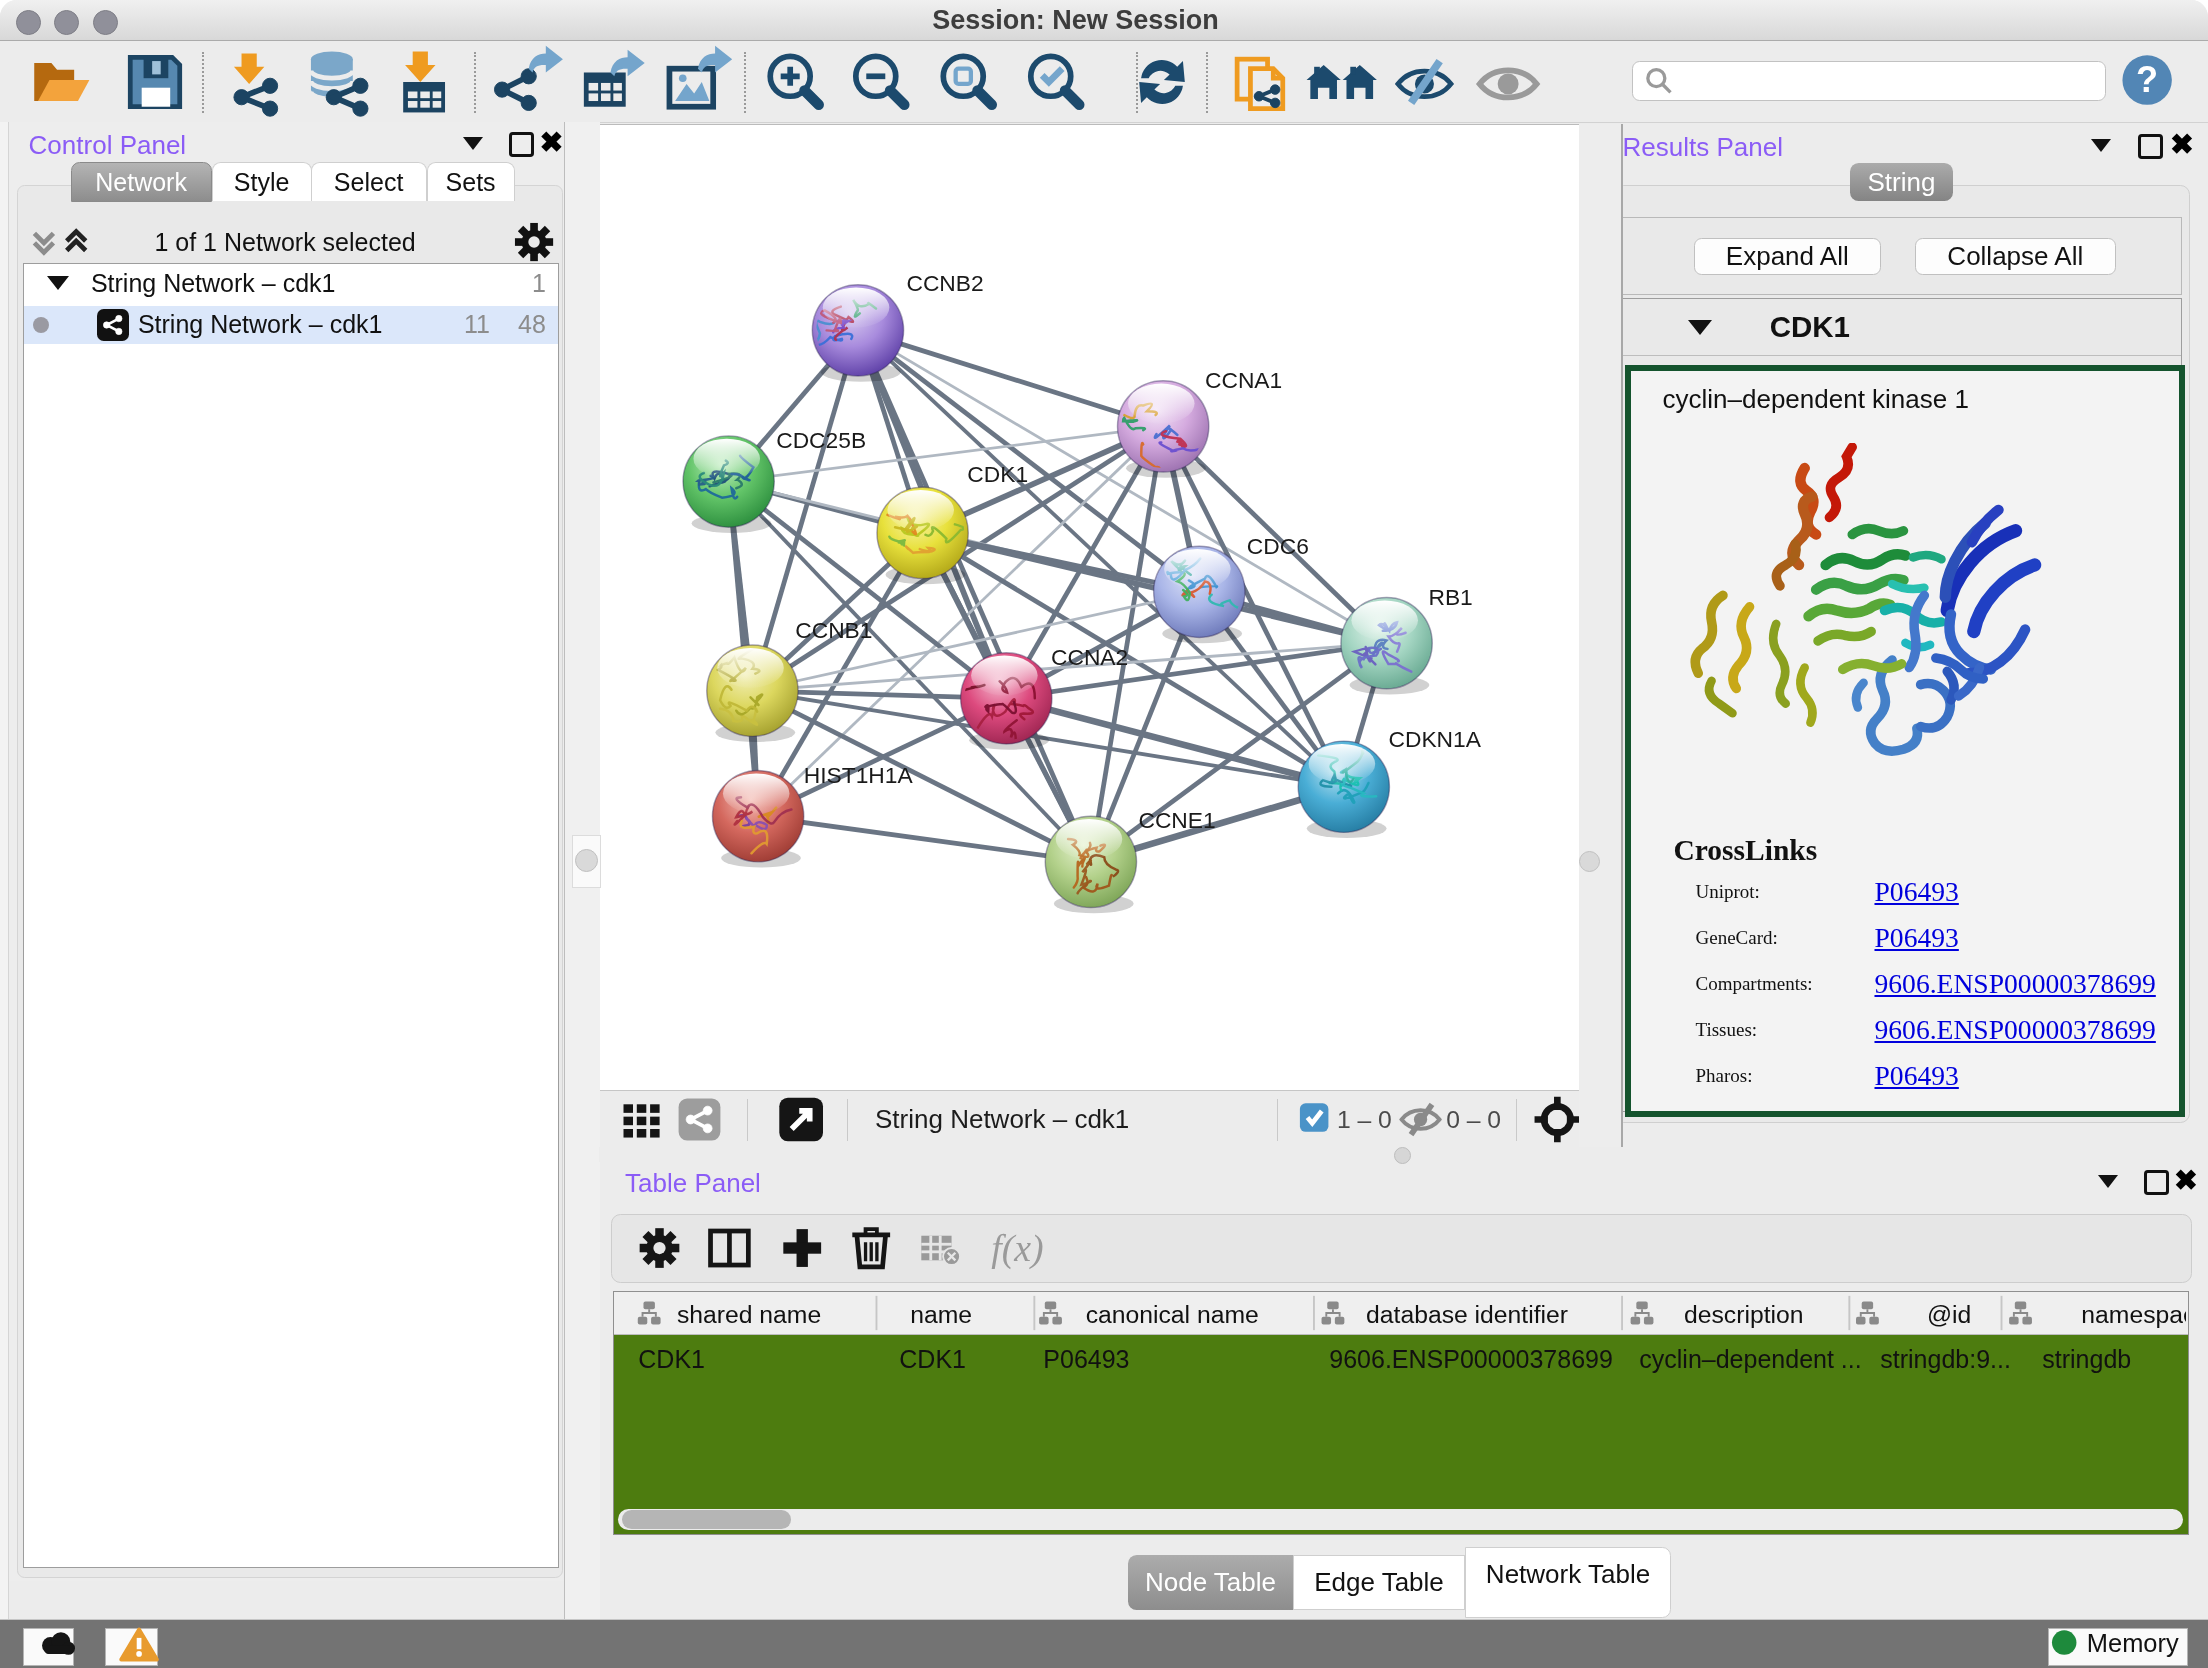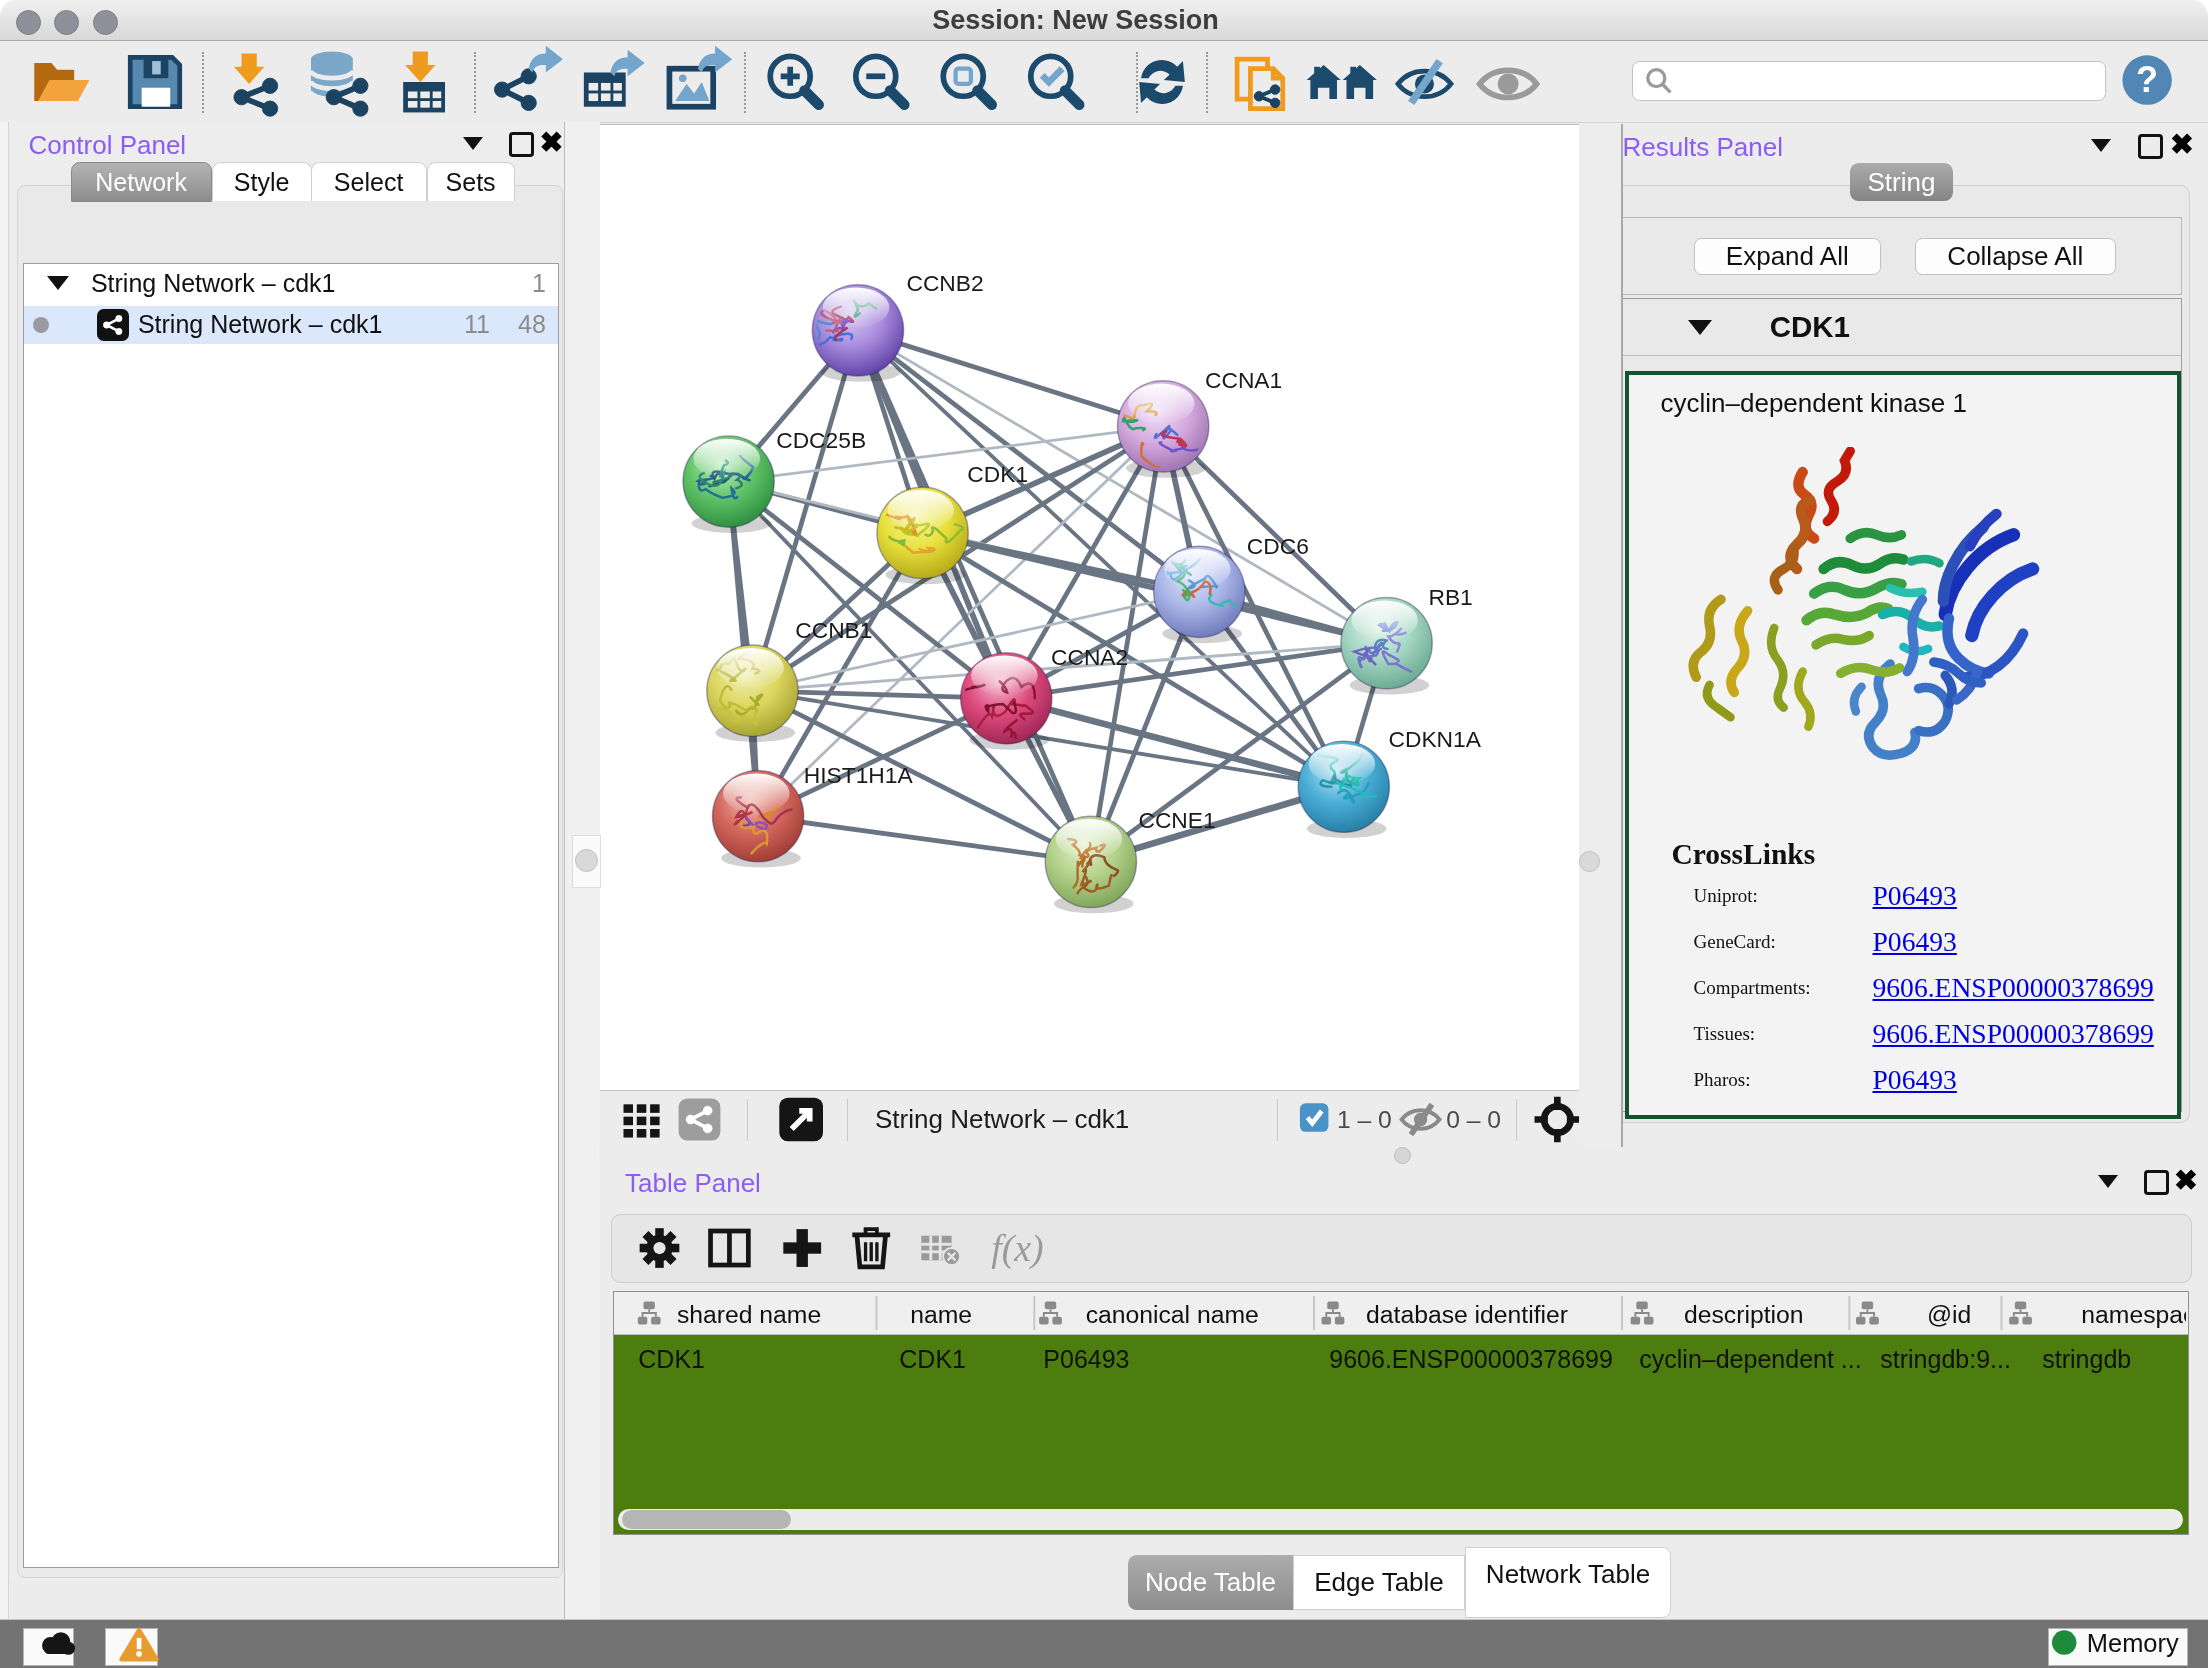--- a/index.html
+++ b/index.html
@@ -245,20 +245,39 @@
   <div class="abs" id="cpanel">
     <div class="ptitle abs" style="left:21px;top:7.6px;">Control Panel</div>
     <div class="hdr-tri" style="left:455px;top:15px;"></div>
     <div class="hdr-box" style="left:501px;top:9.5px;"></div>
     <div class="abs" style="left:532px;top:3.8px;font-size:28.5px;font-weight:bold;">✖</div>
     <div class="tab tabsel" style="left:63px;width:139px;top:40px;">Network</div>
     <div class="tab" style="left:204px;width:98px;top:40px;">Style</div>
     <div class="tab" style="left:303px;width:114px;top:40px;">Select</div>
     <div class="tab" style="left:419px;width:86px;top:40px;">Sets</div>
     <div id="cp-sub">
+      <div class="abs" style="left:0;top:36px;width:534px;height:38px;">
+        <svg width="105" height="38" style="position:absolute;left:0;top:0;" viewBox="0 0 110 40">
+          <path d="M17,12 L27,22 L37,12 M17,22 L27,32 L37,22" fill="none" stroke="#8c8c8c" stroke-width="5"></path>
+          <path d="M51,30 L61,20 L71,30 M51,20 L61,10 L71,20" fill="none" stroke="#222" stroke-width="5"></path>
+        </svg>
+        <div class="abs" style="left:0;width:534px;top:5.7px;text-align:center;font-size:25px;color:#111;">1 of 1 Network selected</div>
+        <svg width="48" height="42" style="position:absolute;left:493px;top:0;" viewBox="0 0 50 44">
+          <g transform="translate(24,21)" fill="#111">
+            <circle r="13"></circle>
+            <g>
+              <rect x="-4" y="-20" width="8" height="40"></rect>
+              <rect x="-20" y="-4" width="40" height="8"></rect>
+              <rect x="-4" y="-20" width="8" height="40" transform="rotate(45)"></rect>
+              <rect x="-4" y="-20" width="8" height="40" transform="rotate(-45)"></rect>
+            </g>
+            <circle r="6" fill="#e9e9e9"></circle>
+          </g>
+        </svg>
+      </div>
       <div id="cp-list">
         <div class="abs" style="left:0;top:1px;width:100%;height:38px;">
           <div class="abs" style="left:23px;top:11.4px;width:0;height:0;border-left:11.4px solid transparent;border-right:11.4px solid transparent;border-top:14.3px solid #111;"></div>
           <div class="abs" style="left:67px;top:3.8px;font-size:25px;color:#111;">String Network – cdk1</div>
           <div class="abs" style="left:476px;top:3.8px;width:46px;text-align:right;font-size:25px;color:#8c8c8c;">1</div>
         </div>
         <div class="abs" style="left:0;top:42px;width:100%;height:38px;background:#dbe7fa;">
           <div class="abs" style="left:9.5px;top:11.4px;width:16px;height:16px;border-radius:50%;background:#9a9aa2;"></div>
           <div class="abs" style="left:73px;top:2.9px;width:32px;height:32px;border-radius:6.7px;background:#111;">
             <svg width="32" height="32" viewBox="0 0 34 34">
@@ -656,21 +675,21 @@
       <div class="abs" style="left:74px;top:20px;width:185px;height:35px;background:#fdfdfd;border:1px solid #c0c0c0;
            border-radius:7.6px;font-size:26px;text-align:center;line-height:35px;color:#111;">Expand All</div>
       <div class="abs" style="left:295px;top:20px;width:199px;height:35px;background:#fdfdfd;border:1px solid #c0c0c0;
            border-radius:7.6px;font-size:26px;text-align:center;line-height:35px;color:#111;">Collapse All</div>
     </div>
     <div class="abs" style="left:4.8px;top:174px;width:563px;height:814px;border:1.9px solid #9d9d9d;box-sizing:border-box;">
       <div class="abs" style="left:0;top:0;width:100%;height:56px;border-bottom:1px solid #bdbdbd;">
         <div class="abs" style="left:68px;top:21px;width:0;height:0;border-left:12.4px solid transparent;border-right:12.4px solid transparent;border-top:15px solid #111;"></div>
         <div class="abs" style="left:0;top:11.4px;width:380px;text-align:center;font-size:29.5px;font-weight:bold;color:#111;">CDK1</div>
       </div>
-      <div class="abs" style="left:5.7px;top:72px;width:548px;height:740px;background:#f3f3f3;border:4px solid #14532d;">
+      <div class="abs" style="left:5.7px;top:66px;width:548px;height:740px;background:#f3f3f3;border:6px solid #14532d;">
         <div class="abs" style="left:31px;top:13.3px;font-size:26px;color:#111;">cyclin–dependent kinase 1</div>
         <div class="abs" style="left:35px;top:72px;width:380px;height:338px;">
         <svg width="380" height="338" viewBox="0 0 400 355">
           <g fill="none" stroke-linecap="round">
 
             <path d="M172,78 q12,-10 4,-22 q-8,-12 6,-20 q14,-8 8,-22 l6,-10" stroke="#c41808" stroke-width="10"></path>
             <path d="M158,96 q-14,-8 -6,-24 q8,-14 -4,-22 q-12,-8 -2,-24" stroke="#c84a14" stroke-width="11"></path>
             <path d="M140,128 q-14,-12 0,-26 q14,-12 6,-28 q-6,-14 8,-18" stroke="#b85a1c" stroke-width="11"></path>
             <path d="M120,150 q-10,-14 6,-22 q14,-8 10,-22" stroke="#a86018" stroke-width="10"></path>
 

